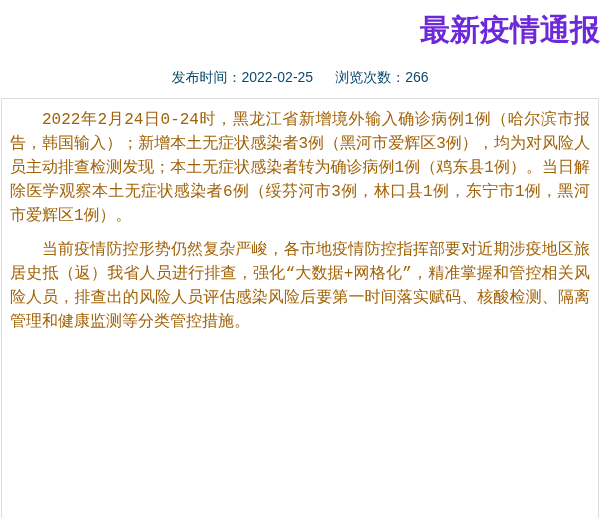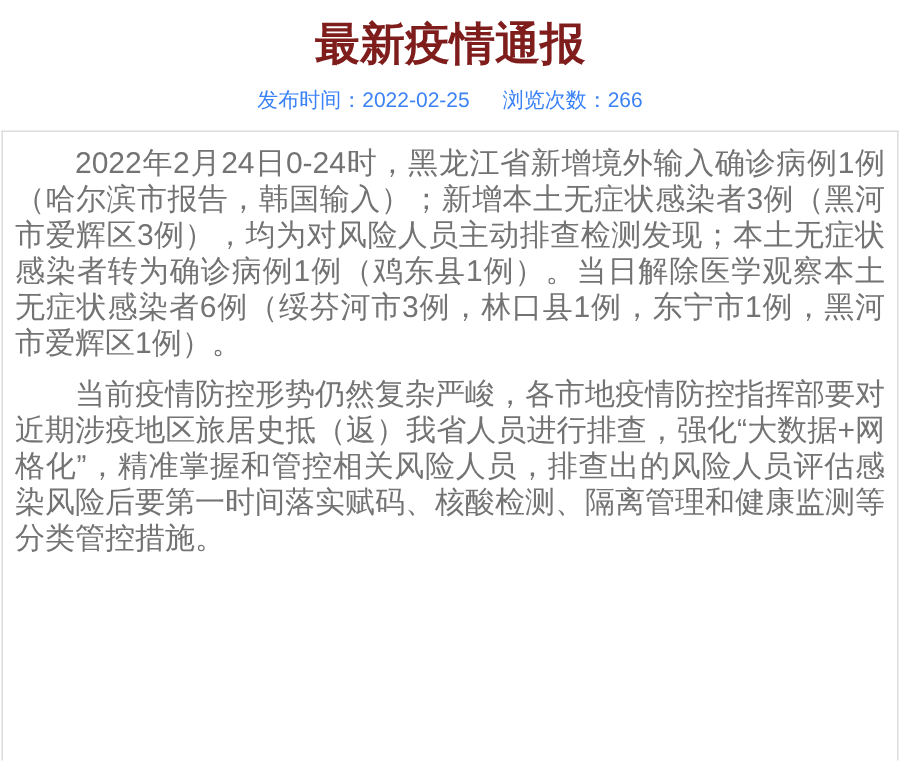--- a/index.html
+++ b/index.html
@@ -7,52 +7,53 @@
     position: relative;
     width: 600px;
     height: 522px;
     background: #ffffff;
     overflow: hidden;
     font-family: "Liberation Sans", sans-serif;
   }
   .title {
     margin: 0;
     padding-top: 13px;
-    text-align: center;
+    text-align: right;
     font-size: 30px;
     line-height: 34px;
     font-weight: bold;
-    color: #7f1d1d;
+    color: #6d28d9;
   }
   .meta {
-    margin-top: 10px;
+    margin-top: 21px;
     text-align: center;
     font-size: 14px;
     line-height: 18px;
-    color: #3b82f6;
+    color: #0c4a6e;
   }
   .meta .gap {
     display: inline-block;
     width: 22px;
   }
   .content {
     margin: 12px 1px 0 1px;
     border: 1px solid #dcdcdc;
     border-bottom: none;
     padding: 9px 8px 20px 8px;
     min-height: 420px;
     box-sizing: border-box;
   }
   .content p {
     margin: 10px 0;
-    font-size: 20px;
+    font-size: 16px;
     line-height: 24px;
-    color: #737373;
+    color: #a16207;
     text-indent: 2em;
     text-align: justify;
+    font-family: Liberation Mono, monospace;
   }
   .content p:first-child { margin-top: 0; }
 </style>
 </head>
 <body>
 
 <div class="page">
 
   <h1 class="title">最新疫情通报</h1>
 

